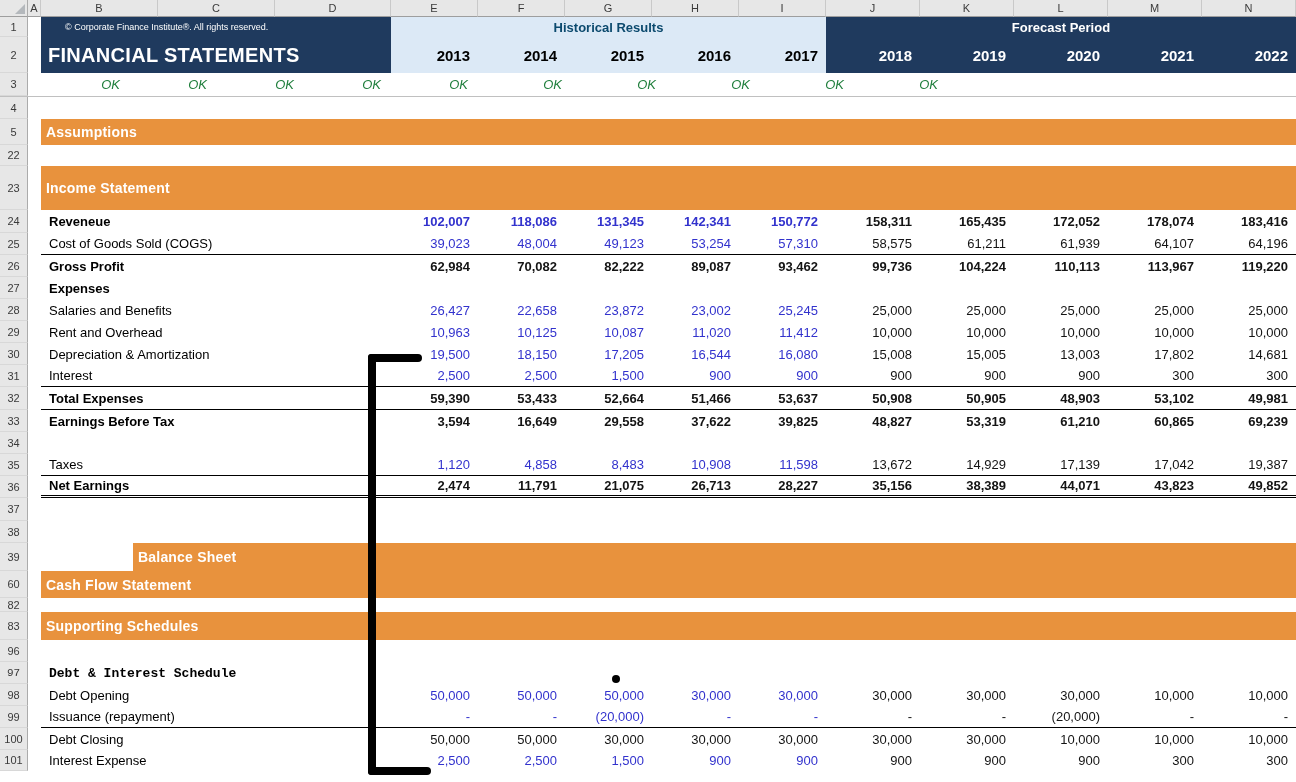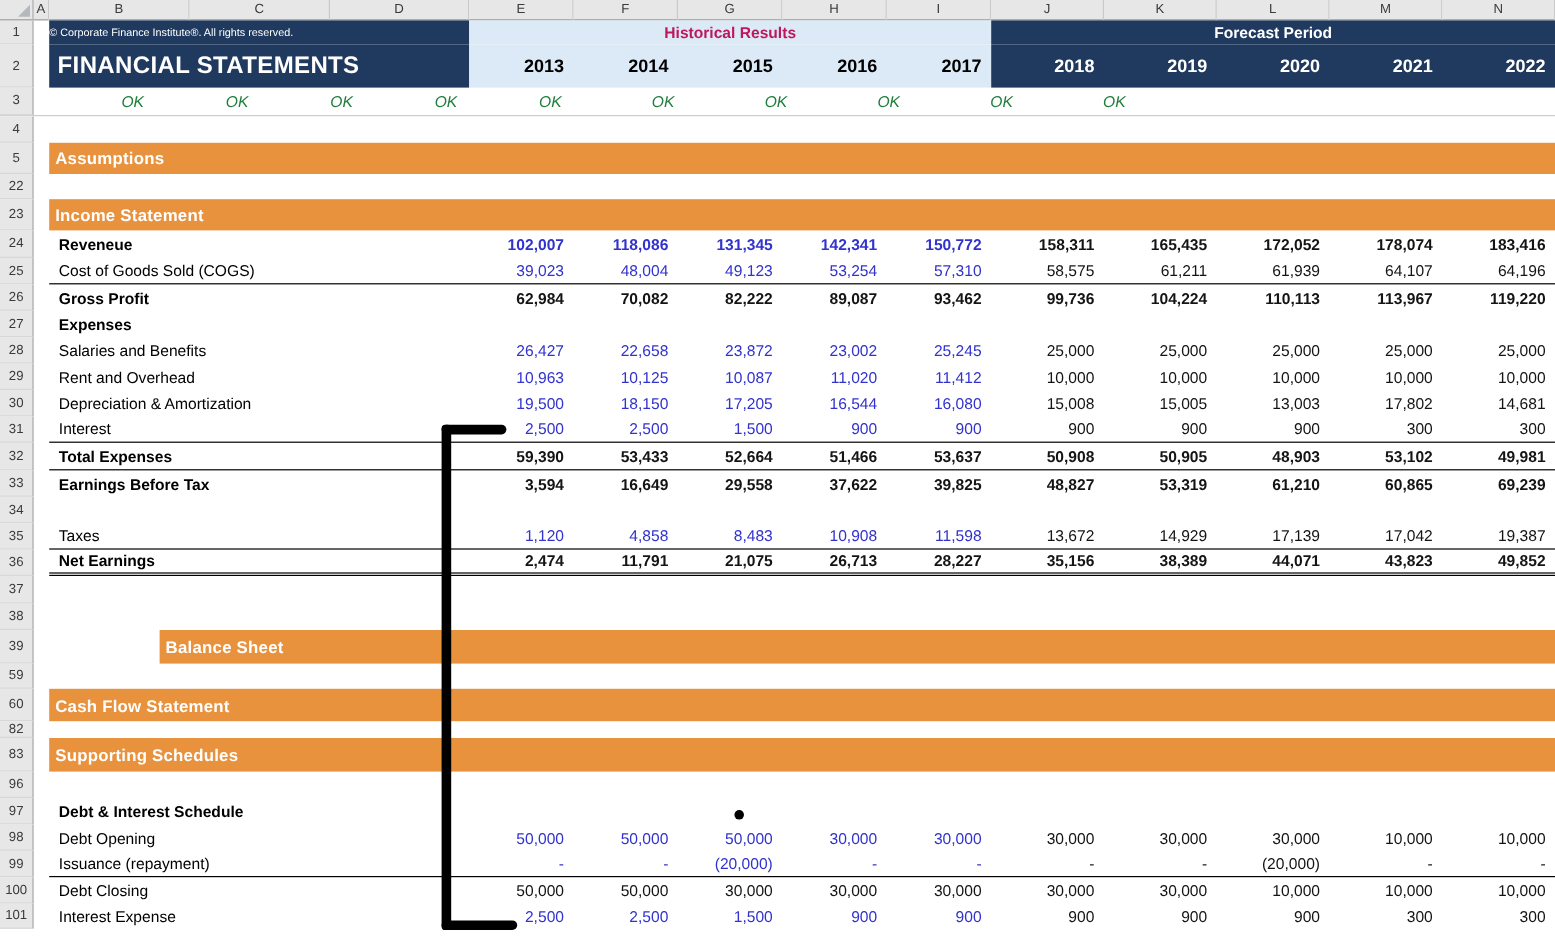--- a/index.html
+++ b/index.html
@@ -40,22 +40,22 @@
 
   
   .band { flex:1; background:#E8923D; color:#fff; font-weight:bold; font-size:14px;
     display:flex; align-items:center; padding-left:5px; letter-spacing:.2px; }
 
   
   .hcell { display:flex; align-items:center; }
   .navy { background:#1F3A5E; color:#fff; }
   .lb { background:#DCE9F6; }
   .center { justify-content:center; font-weight:bold; font-size:13px; }
-  .navytext { color:#be185d; }
-  .copyright { font-size:9px; padding-left:0; }
+  .navytext { color:#0c4a6e; }
+  .copyright { font-size:9px; padding-left:24px; }
   .wbtitle { font-size:20px; font-weight:bold; padding-left:7px; letter-spacing:.3px; }
   .hgroup { display:flex; }
   .year { display:flex; align-items:center; justify-content:flex-end; padding-right:8px;
     font-weight:bold; font-size:15px; color:#000; }
   .navy-year { color:#fff; }
   .wB { width:350px; flex:none; } .wHist { width:435px; flex:none; } .wFct { width:470px; flex:none; }
 
   
   .shape { position:absolute; background:#000; z-index:10; }
   #bracket-v { left:368px; top:354px; width:8px; height:421px; border-radius:3px; }
@@ -144,21 +144,21 @@
       <div class="colA"></div>
       <div class="body">
         <div class="band">Assumptions</div>
       </div>
     </div>
     <div class="row" style="height: 21px;">
       <div class="gutter">22</div>
       <div class="colA"></div>
       <div class="body"></div>
     </div>
-    <div class="row" style="height: 26px;">
+    <div class="row" style="height: 44px;">
       <div class="gutter">23</div>
       <div class="colA"></div>
       <div class="body">
         <div class="band">Income Statement</div>
       </div>
     </div>
     <div class="row" style="height: 23px;">
       <div class="gutter">24</div>
       <div class="colA"></div>
       <div class="body">
@@ -367,25 +367,20 @@
       <div class="colA"></div>
       <div class="body"></div>
     </div>
     <div class="row" style="height: 28px; gap: 46px;">
       <div class="gutter">39</div>
       <div class="colA"></div>
       <div class="body">
         <div class="band">Balance Sheet</div>
       </div>
     </div>
-    <div class="row" style="height: 21px;">
-      <div class="gutter">59</div>
-      <div class="colA"></div>
-      <div class="body"></div>
-    </div>
     <div class="row" style="height: 27px; justify-content: flex-end;">
       <div class="gutter">60</div>
       <div class="colA"></div>
       <div class="body">
         <div class="band">Cash Flow Statement</div>
       </div>
     </div>
     <div class="row" style="height: 14px;">
       <div class="gutter">82</div>
       <div class="colA"></div>
@@ -396,21 +391,21 @@
       <div class="colA"></div>
       <div class="body">
         <div class="band">Supporting Schedules</div>
       </div>
     </div>
     <div class="row" style="height: 22px;">
       <div class="gutter">96</div>
       <div class="colA"></div>
       <div class="body"></div>
     </div>
-    <div class="row" style="height: 22px;">
+    <div class="row" style="height: 22px; font-family: Liberation Mono, monospace;">
       <div class="gutter">97</div>
       <div class="colA"></div>
       <div class="body">
         <div class="lbl wB bold">Debt &amp; Interest Schedule</div>
       </div>
     </div>
     <div class="row" style="height: 22px;">
       <div class="gutter">98</div>
       <div class="colA"></div>
       <div class="body">

